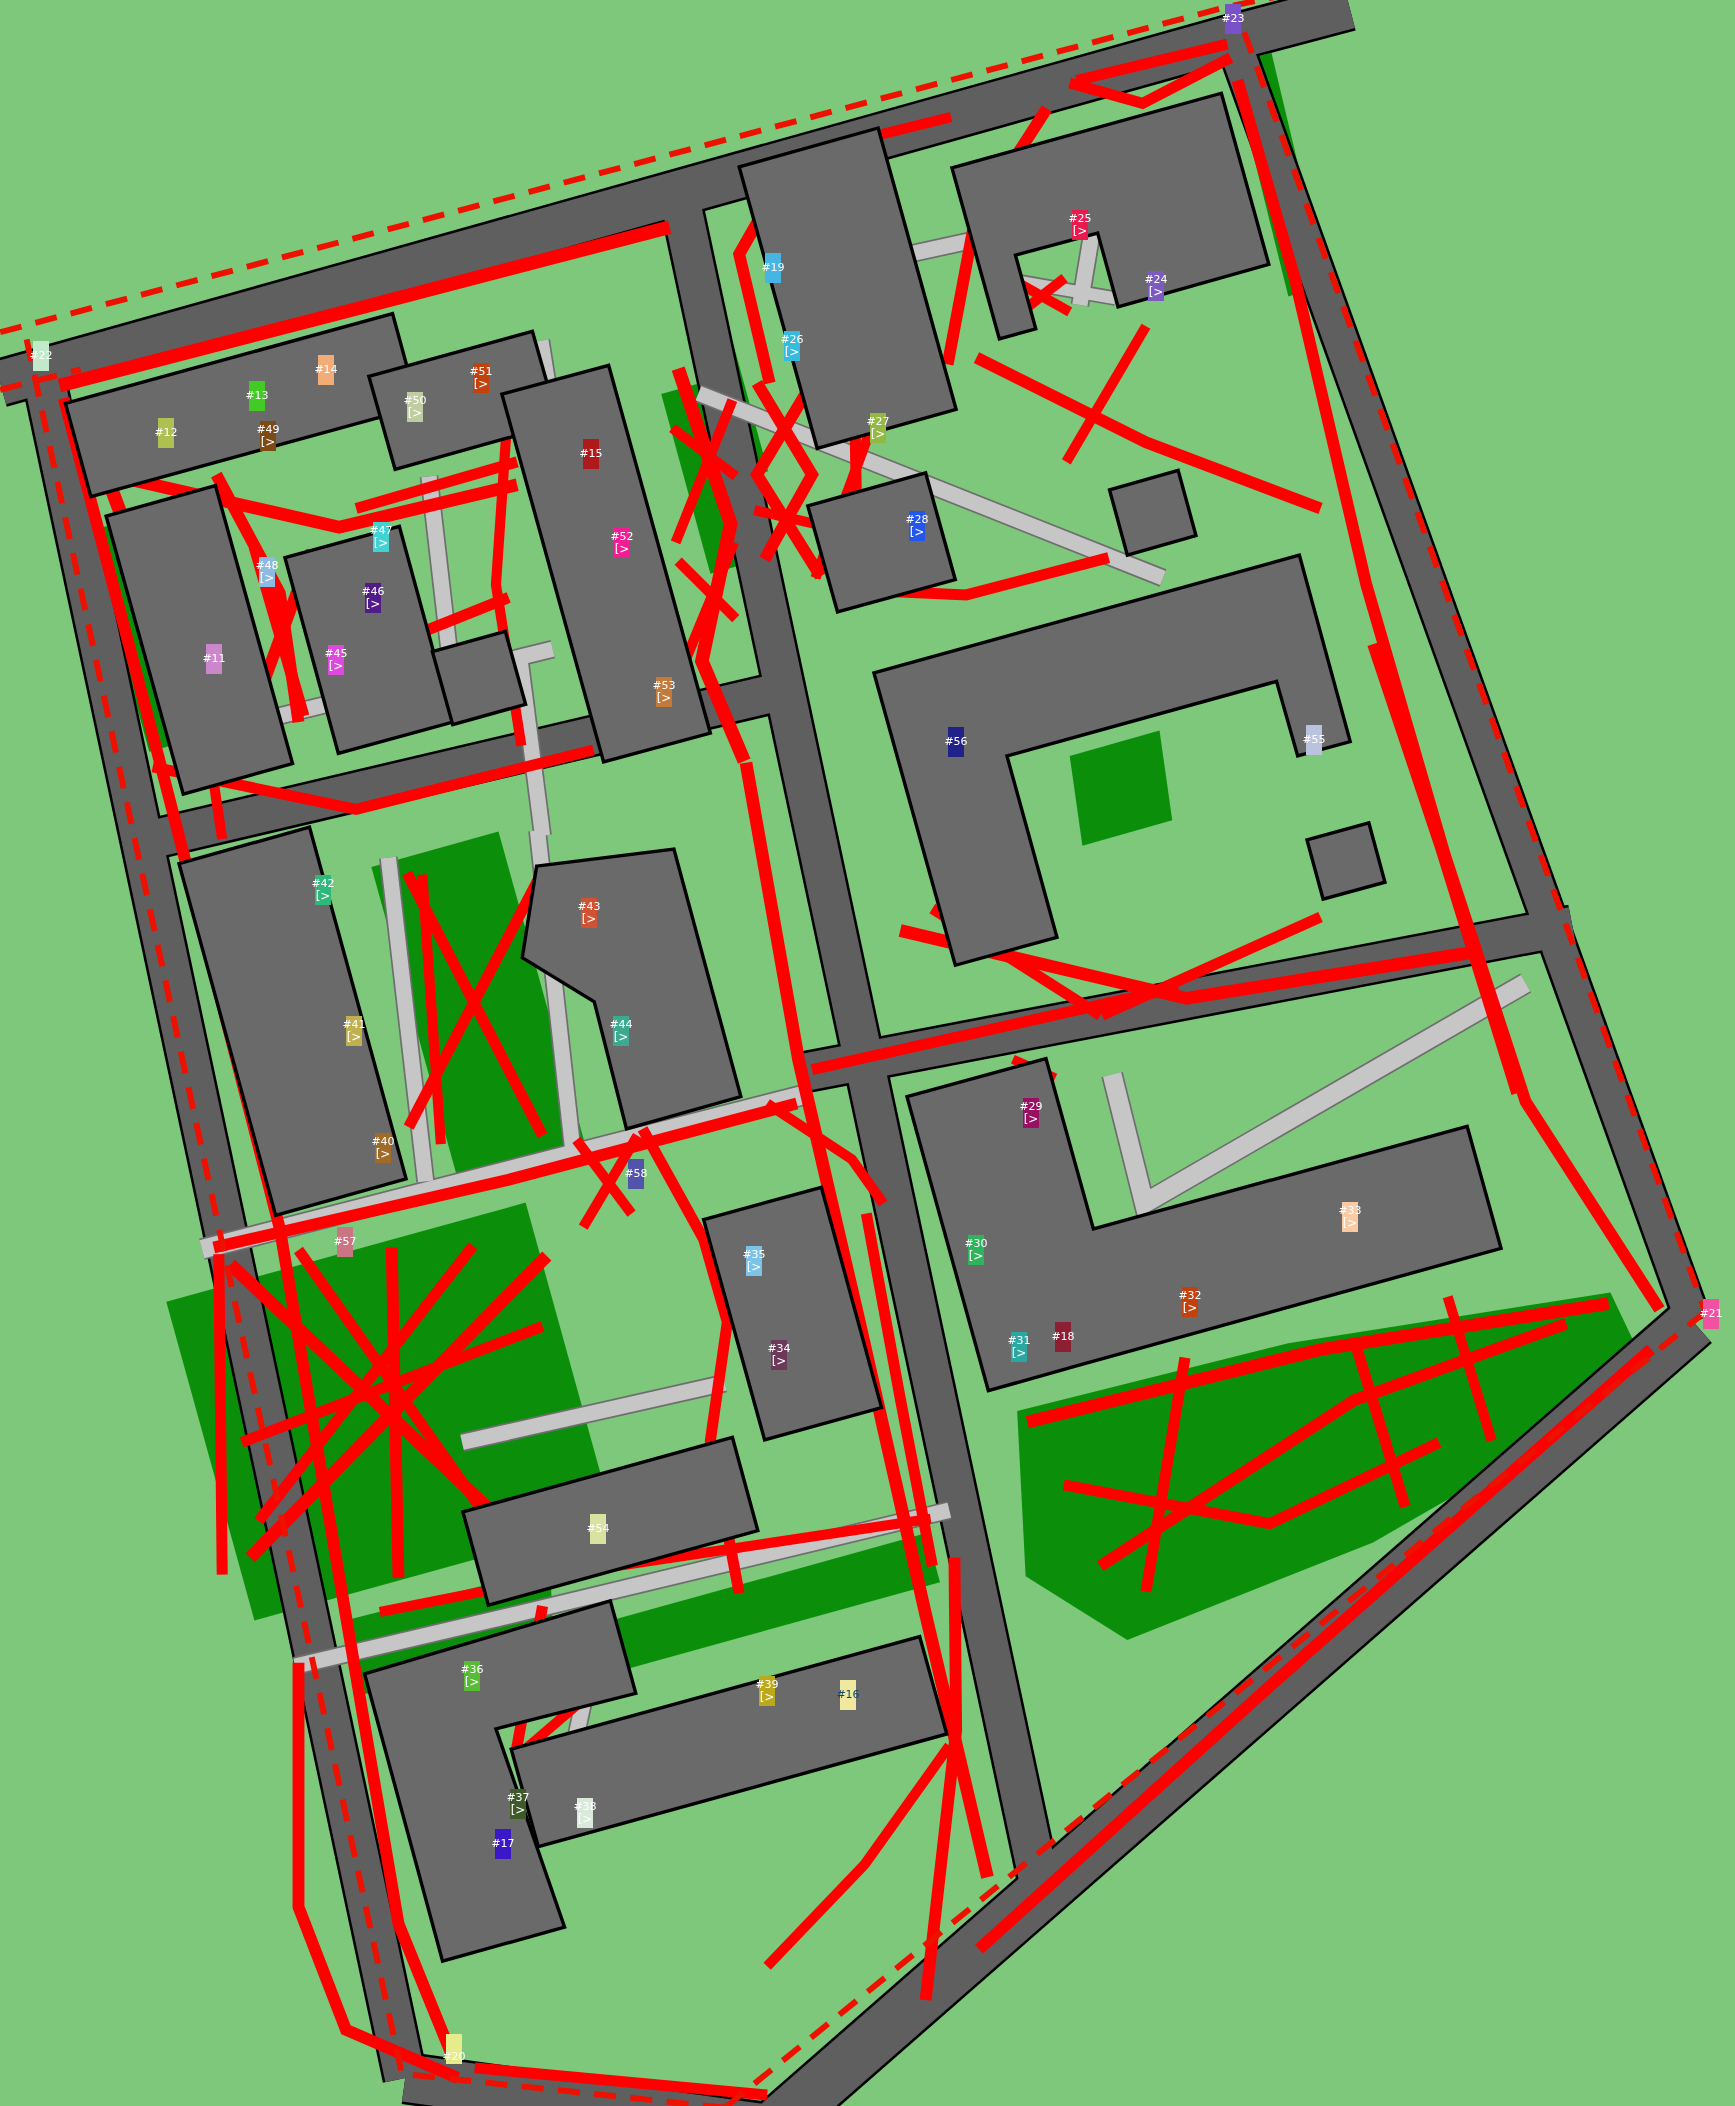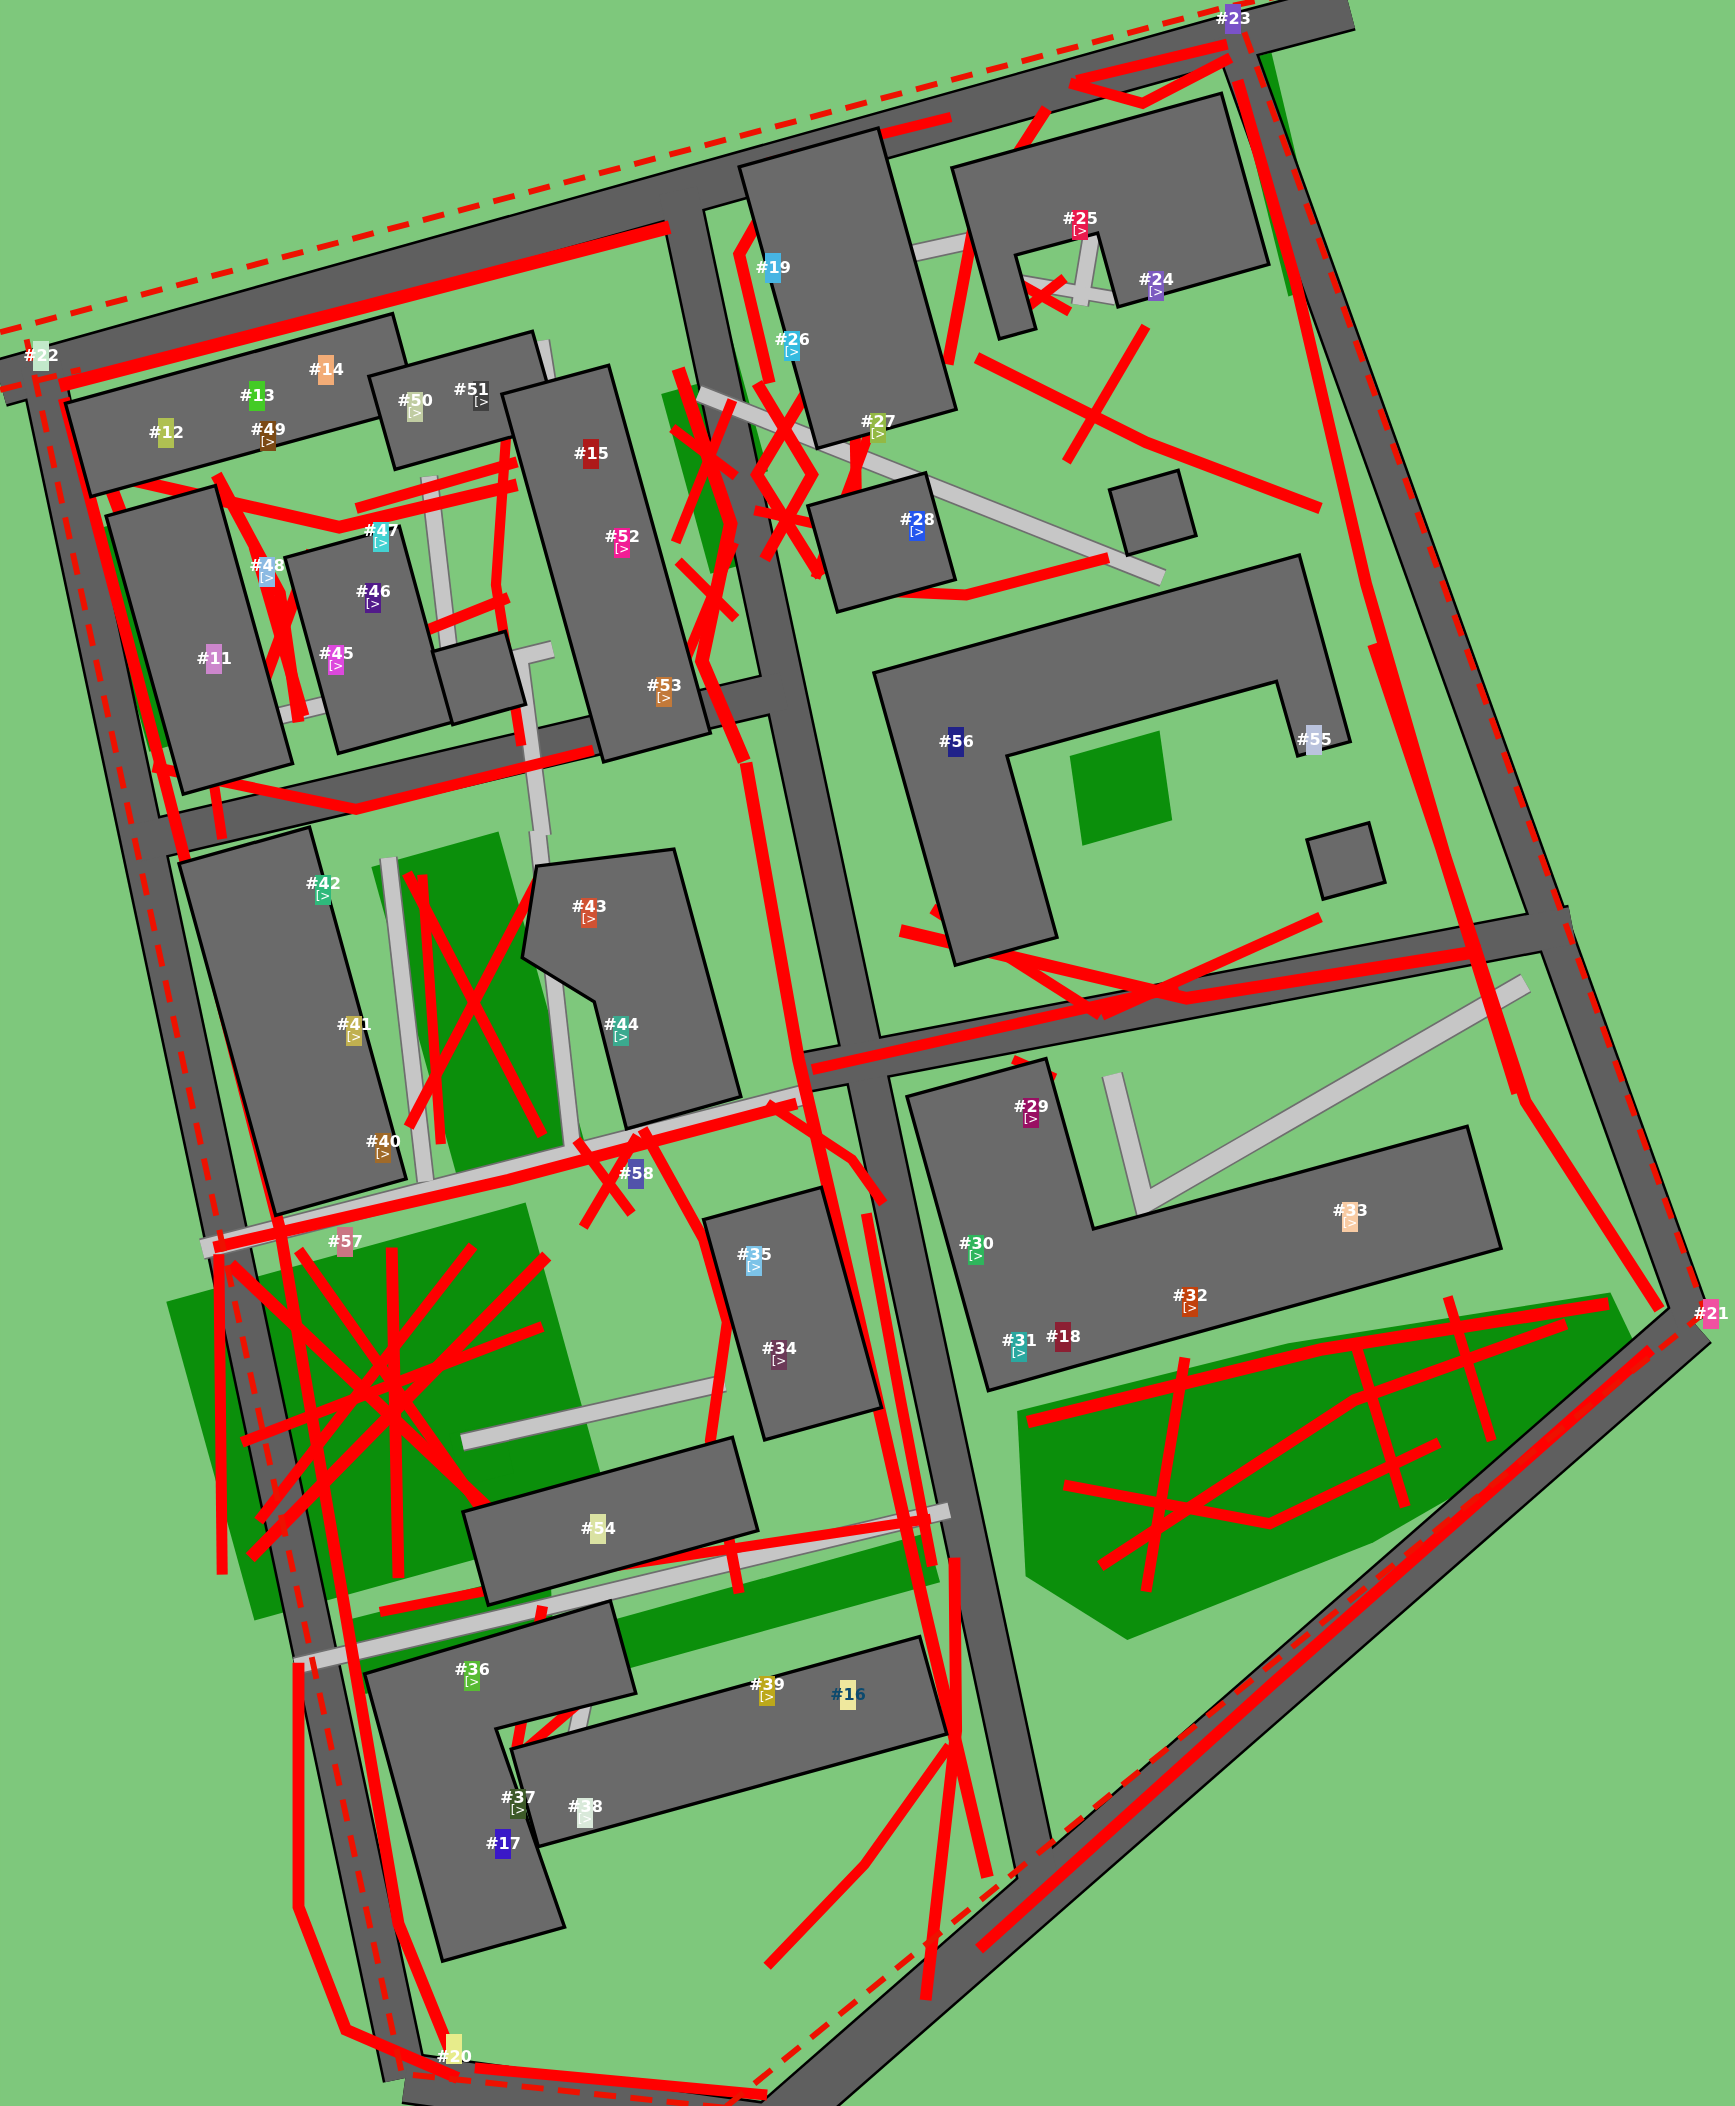--- a/index.html
+++ b/index.html
@@ -9,23 +9,22 @@
   }
   #map-canvas{position:absolute;left:0;top:0;}
   #agent-layer{position:absolute;left:0;top:0;width:1736px;height:2106px;}
   .agent{
     position:absolute;width:16px;height:30px;
     transform:translate(-50%,-50%);
     display:flex;flex-direction:column;align-items:center;justify-content:center;
     cursor:pointer;
   }
   .agent-label{
-    color:#fff;font-size:16px;line-height:13.6px;white-space:nowrap;
+    color:#fff;font-size:11px;line-height:13.6px;white-space:nowrap;
     pointer-events:none;
-    font-weight:bold;
   }
   .agent-flag{
     color:#fff;font-size:12px;line-height:12.7px;white-space:nowrap;
     pointer-events:none;
   }
 </style>
 </head>
 <body style="background: rgb(126, 200, 124);">
 
 <svg id="map-canvas" width="1736" height="2106" viewBox="0 0 2048 2485" xmlns="http://www.w3.org/2000/svg">
@@ -349,21 +348,21 @@
       <span class="agent-flag" style="color: rgb(255, 255, 255);">[&gt;</span>
     </div>
     <div class="agent" style="left: 268px; top: 436px; background: rgb(124, 74, 21);">
       <span class="agent-label" style="color: rgb(255, 255, 255);">#49</span>
       <span class="agent-flag" style="color: rgb(255, 255, 255);">[&gt;</span>
     </div>
     <div class="agent" style="left: 415px; top: 407px; background: rgb(192, 204, 162);">
       <span class="agent-label" style="color: rgb(255, 255, 255);">#50</span>
       <span class="agent-flag" style="color: rgb(255, 255, 255);">[&gt;</span>
     </div>
-    <div class="agent" style="left: 481px; top: 396px; background: #404040; align-items: flex-end;">
+    <div class="agent" style="left: 481px; top: 378px; background: #c2410c;">
       <span class="agent-label" style="color: rgb(255, 255, 255);">#51</span>
       <span class="agent-flag" style="color: rgb(255, 255, 255);">[&gt;</span>
     </div>
     <div class="agent" style="left: 622px; top: 543px; background: rgb(242, 28, 149);">
       <span class="agent-label" style="color: rgb(255, 255, 255);">#52</span>
       <span class="agent-flag" style="color: rgb(255, 255, 255);">[&gt;</span>
     </div>
     <div class="agent" style="left: 664px; top: 692px; background: rgb(194, 121, 57);">
       <span class="agent-label" style="color: rgb(255, 255, 255);">#53</span>
       <span class="agent-flag" style="color: rgb(255, 255, 255);">[&gt;</span>

